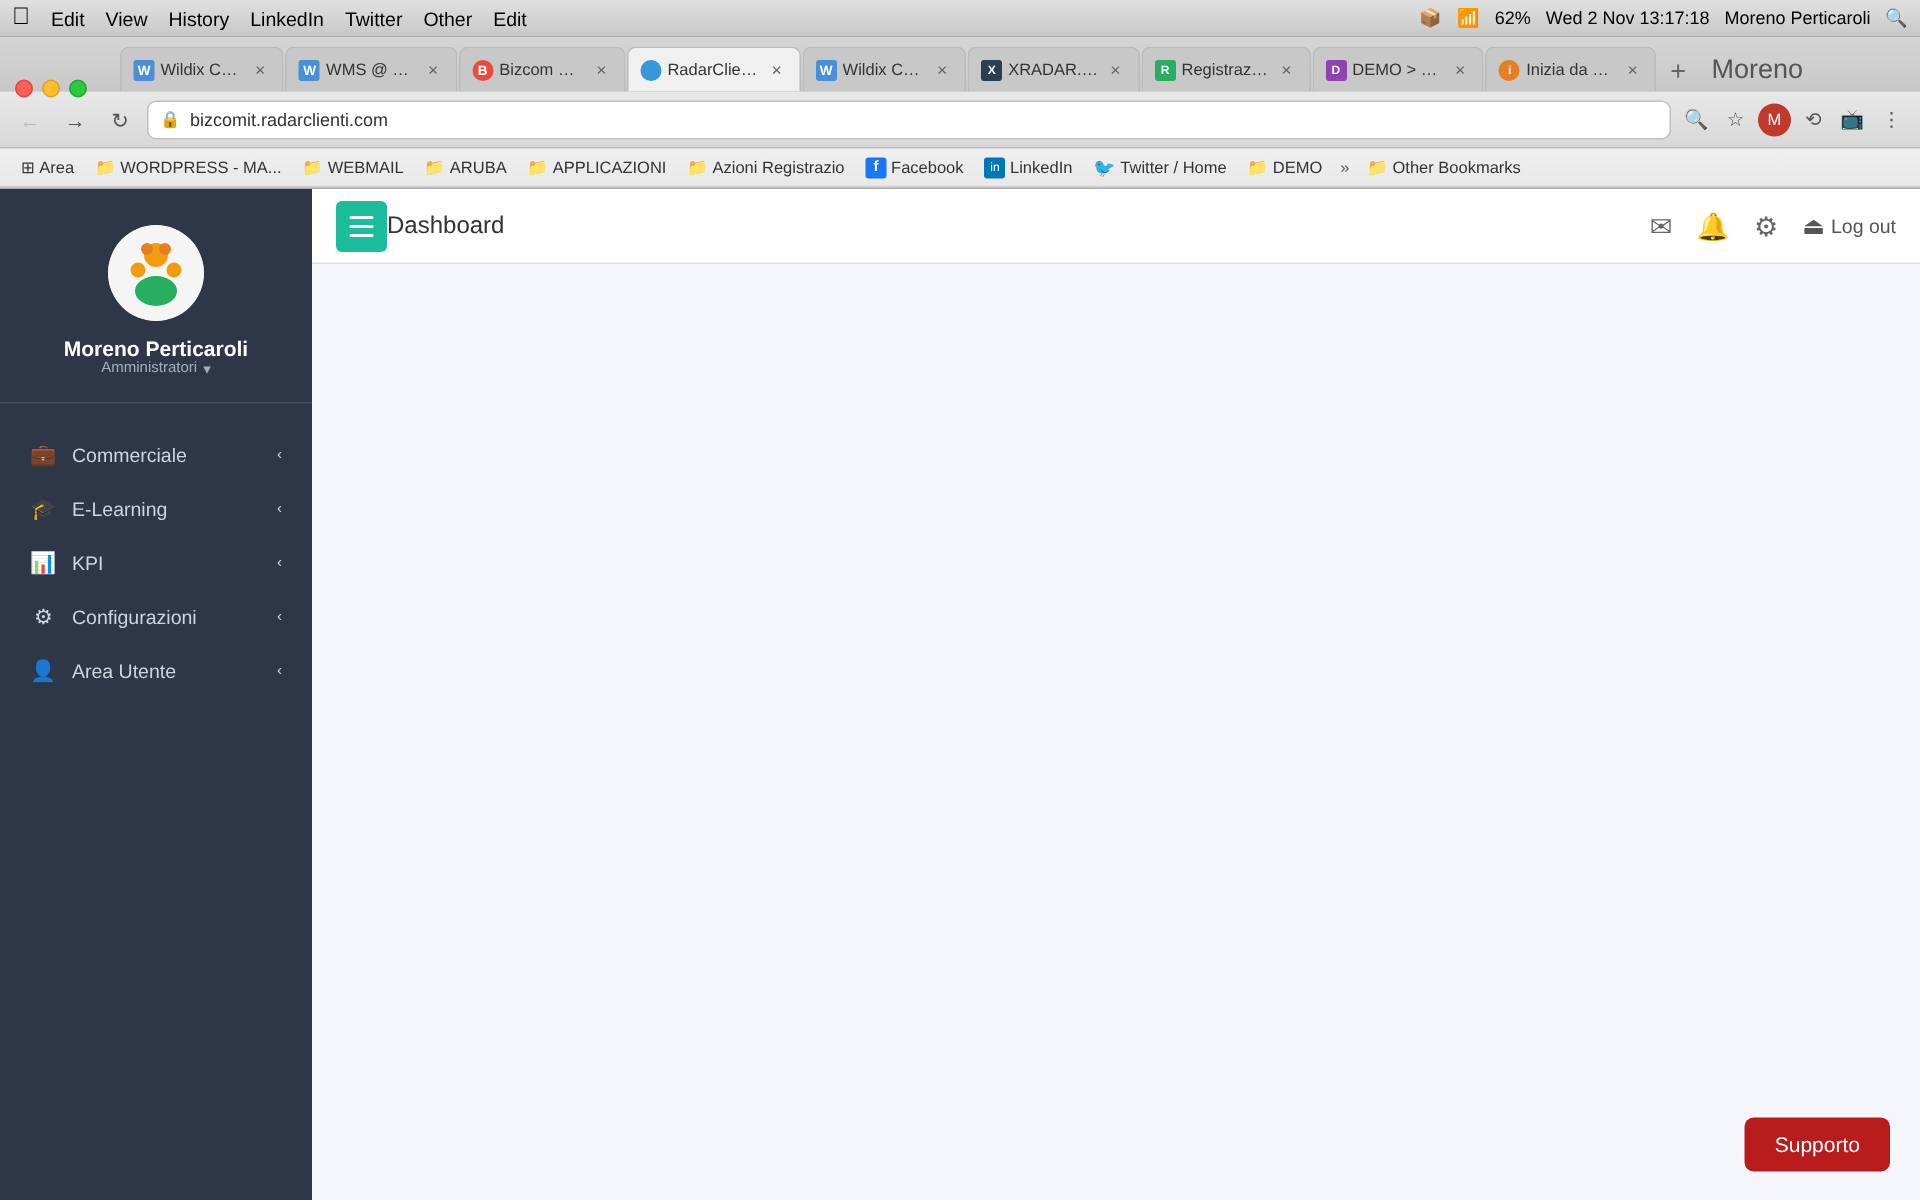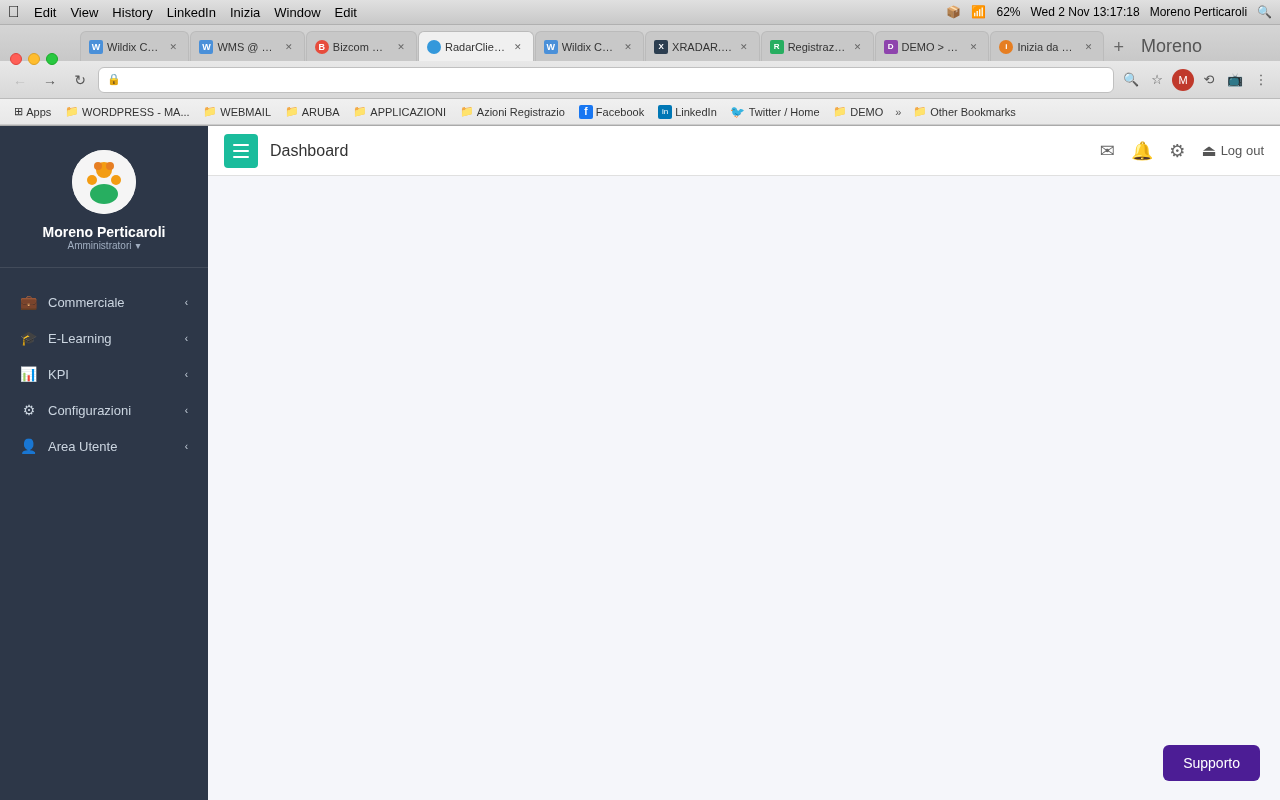--- a/index.html
+++ b/index.html
@@ -210,21 +210,20 @@
       display: flex;
       flex-direction: column;
     }
     .dashboard-header {
       height: 50px;
       background: white;
       border-bottom: 1px solid #e0e0e0;
       display: flex;
       align-items: center;
       padding: 0 16px;
-      gap: 12px;
     }
     .hamburger-btn {
       width: 34px; height: 34px;
       background: #1abc9c;
       border: none;
       border-radius: 4px;
       display: flex;
       flex-direction: column;
       align-items: center;
       justify-content: center;
@@ -251,21 +250,21 @@
       flex: 1;
       background: #f5f6fa;
       position: relative;
     }
 
     
     .support-btn {
       position: absolute;
       bottom: 20px;
       right: 20px;
-      background: #4c1d95;
+      background: #b91c1c;
       color: white;
       border: none;
       border-radius: 6px;
       padding: 10px 20px;
       font-size: 14px;
       font-weight: 500;
       cursor: pointer;
     }
 
     
@@ -282,22 +281,22 @@
 
 <div style="position: relative;">
 
   <div class="menu-bar">
     <div class="menu-bar-left">
       <span class="menu-item apple-logo"></span>
       <span class="menu-item">Edit</span>
       <span class="menu-item">View</span>
       <span class="menu-item">History</span>
       <span class="menu-item">LinkedIn</span>
-      <span class="menu-item">Inizia</span>
-      <span class="menu-item">Window</span>
+      <span class="menu-item">Twitter</span>
+      <span class="menu-item">Other</span>
       <span class="menu-item">Edit</span>
     </div>
     <div class="menu-bar-right">
       <span>📦</span>
       <span>📶</span>
       <span>62%</span>
       <span>Wed 2 Nov  13:17:18</span>
       <span>Moreno Perticaroli</span>
       <span>🔍</span>
     </div>
@@ -371,36 +370,37 @@
         <span style="margin-left: auto; font-size:18px; color:#555; cursor:pointer; padding: 4px 8px;">Moreno</span>
       </div>
     </div>
 
     <div class="nav-bar">
       <button class="nav-btn disabled">←</button>
       <button class="nav-btn">→</button>
       <button class="nav-btn">↻</button>
       <div class="address-bar">
         <span class="lock-icon">🔒</span>
+        <span class="address-text">bizcomit.radarclienti.com</span>
       </div>
       <div class="nav-right-icons">
         <div class="nav-icon-btn">🔍</div>
         <div class="nav-icon-btn">☆</div>
         <div style="width: 22px; height: 22px; border-radius: 50%; background: #c0392b; display:flex; align-items:center; justify-content:center; font-size:11px; color:white; cursor:pointer;">M</div>
         <div class="nav-icon-btn">⟲</div>
         <div class="nav-icon-btn">📺</div>
         <div class="nav-icon-btn">⋮</div>
       </div>
     </div>
 
     <div class="bookmarks-bar">
 
       <div class="bookmark-item">
         <span>⊞</span>
-        <span>Apps</span>
+        <span>Area</span>
       </div>
 
       <div class="bookmark-item">
         <span>📁</span>
         <span>WORDPRESS - MA...</span>
       </div>
 
       <div class="bookmark-item">
         <span>📁</span>
         <span>WEBMAIL</span>

